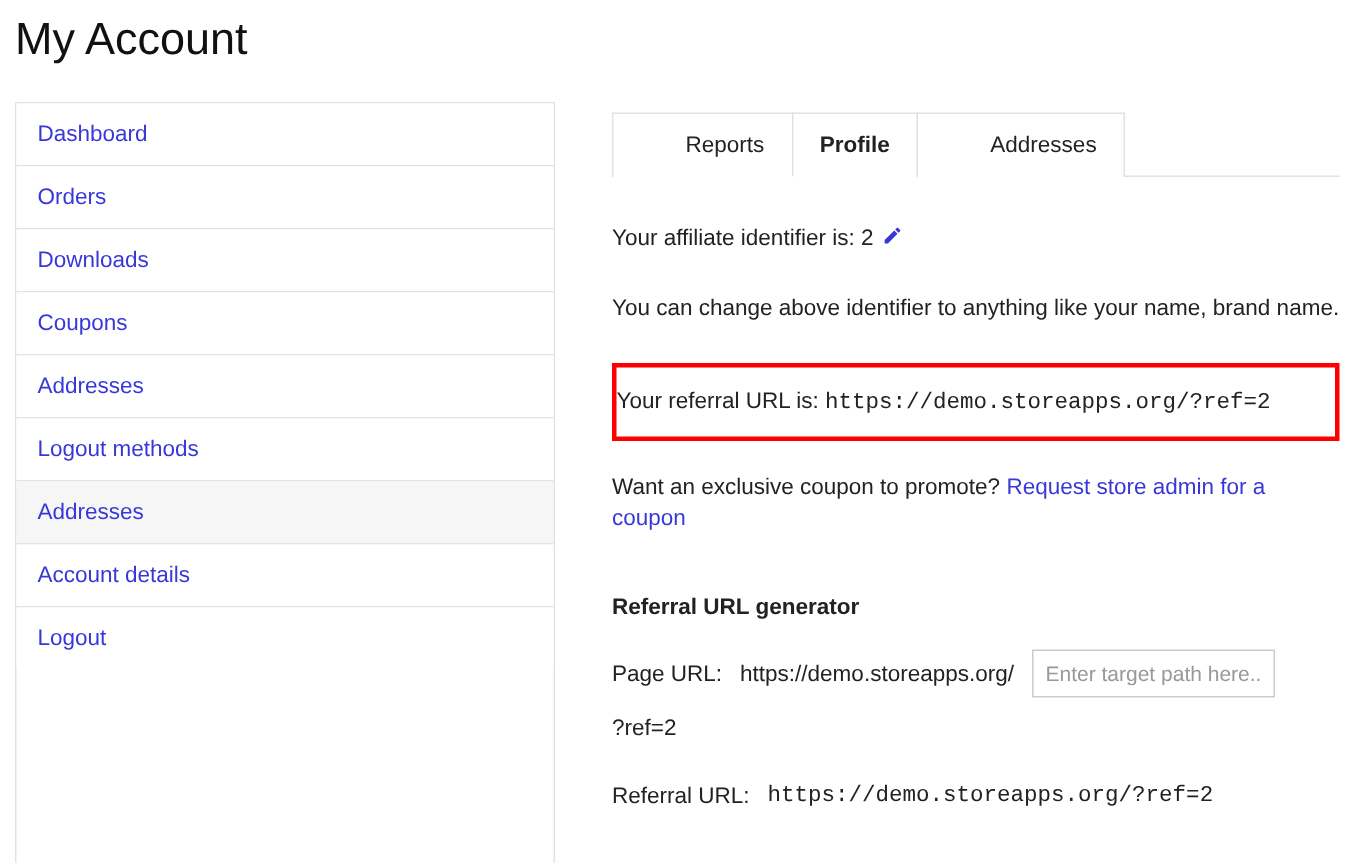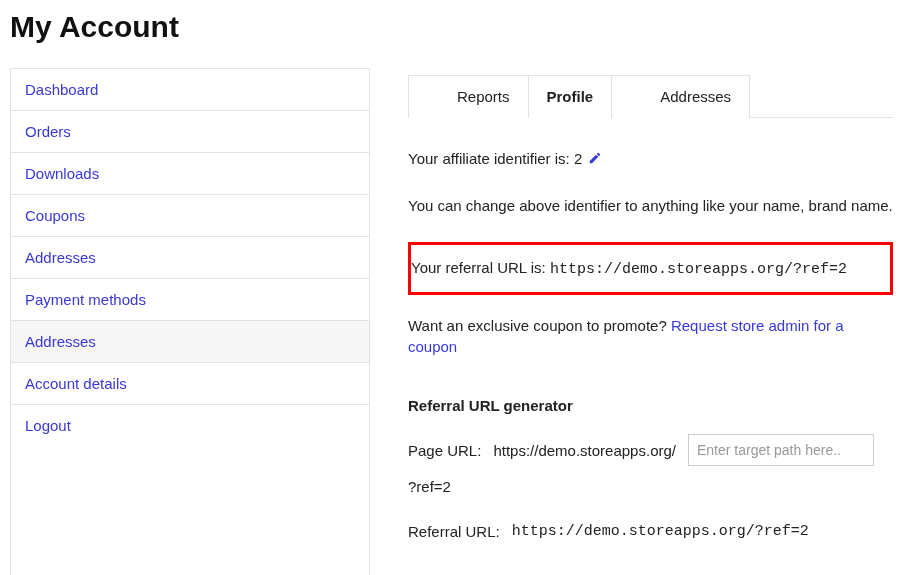--- a/index.html
+++ b/index.html
@@ -6,21 +6,21 @@
     body {
       font-family: Arial, Helvetica, sans-serif;
       font-size: 15px;
       color: #222;
       background: #fff;
       padding: 10px;
       width: 903px;
     }
     h1 {
       font-size: 30px;
-      font-weight: 700;
+      font-weight: 400;
       margin-bottom: 24px;
       color: #111;
     }
     .wrap {
       display: flex;
       gap: 38px;
     }
     .sidebar {
       width: 360px;
       border: 1px solid #e2e2e2;
@@ -74,39 +74,39 @@
       margin-left: 2px;
       cursor: pointer;
     }
     .edit-icon svg { fill: #3838d8; }
     .section-title { font-weight: bold; margin-top: 40px; margin-bottom: 20px; }
     .gen-row { margin-bottom: 28px; display: flex; align-items: center; flex-wrap: wrap; gap: 12px; }
     input[type=text] {
       padding: 7px 8px;
       border: 1px solid #ccc;
       font-size: 14px;
-      width: 186px;
+      width: 162px;
       color: #333;
     }
     input[type=text]::placeholder { color: #999; }
     .queries-row { margin-top: 40px; }
   </style>
 </head>
 <body>
 
 <h1>My Account</h1>
 
 <div class="wrap">
   <nav class="sidebar">
     <div class="sidebar-item">Dashboard</div>
     <div class="sidebar-item">Orders</div>
     <div class="sidebar-item">Downloads</div>
     <div class="sidebar-item">Coupons</div>
     <div class="sidebar-item">Addresses</div>
-    <div class="sidebar-item">Payment methods</div>
+    <div class="sidebar-item">Logout methods</div>
     <div class="sidebar-item active">Addresses</div>
     <div class="sidebar-item">Account details</div>
     <div class="sidebar-item">Logout</div>
   </nav>
 
   <div class="main">
     <div class="tabs">
       <div class="tab">Reports</div>
       <div class="tab active">Profile</div>
       <div class="tab">Addresses</div>

